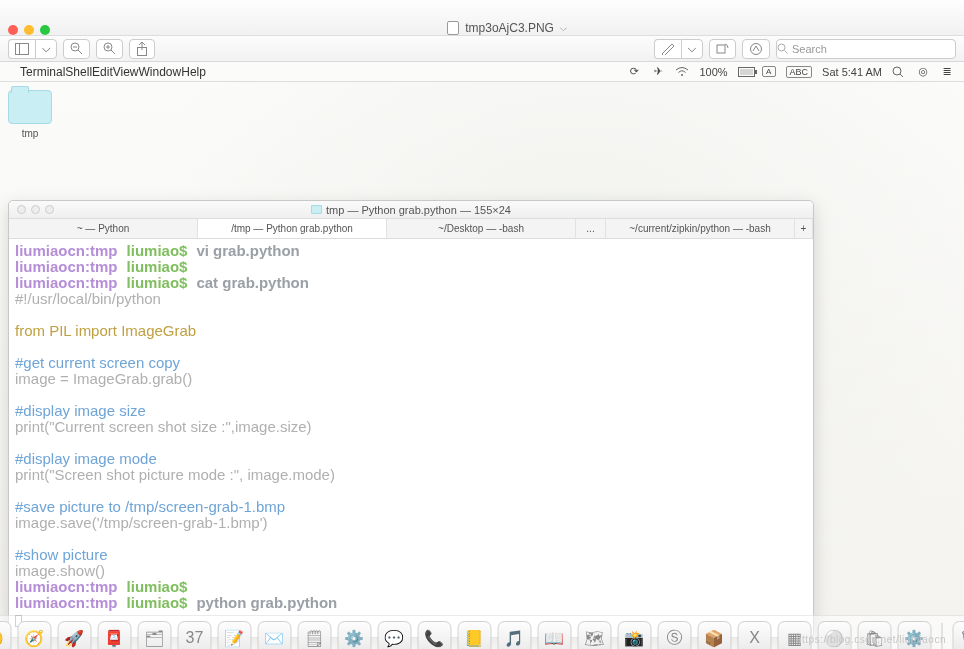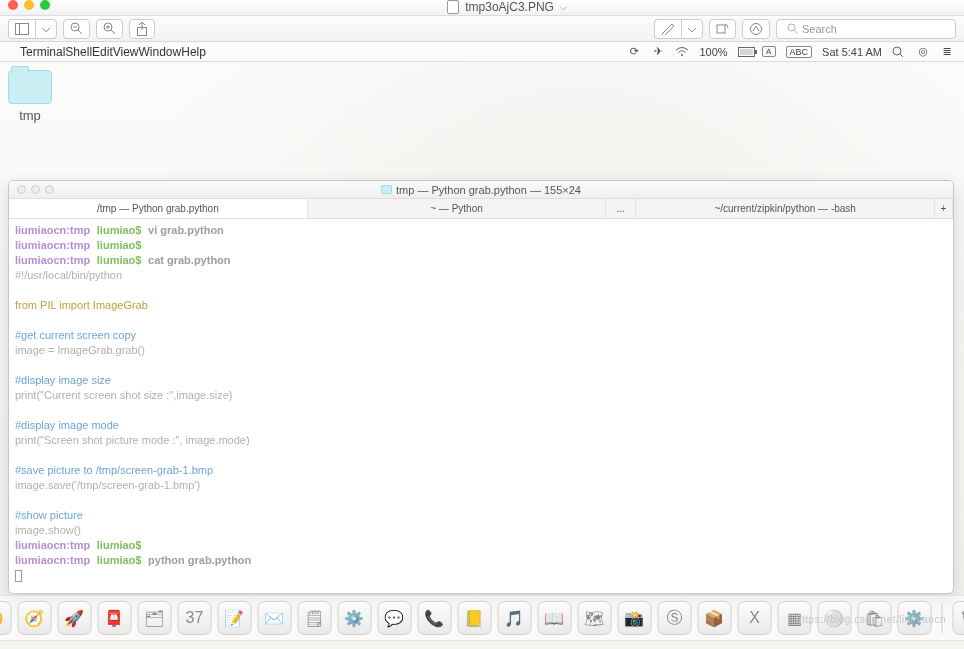--- a/index.html
+++ b/index.html
@@ -1,61 +1,61 @@
 <!DOCTYPE html>
 <html><head>
 <meta charset="utf-8">
 <style>
   * { margin: 0; padding: 0; box-sizing: border-box; font-family: -apple-system, "Helvetica Neue", Arial, sans-serif; }
   body { background: #f5f5f3; width: 964px; height: 649px; position: relative; overflow: hidden; }
 
   
-  .titlebar { height: 16px; display: flex; align-items: flex-start; padding: 0 8px; background: linear-gradient(#fefefe,#f1f1f1); border-bottom: 1px solid #ddd; }
+  .titlebar { height: 36px; display: flex; align-items: flex-end; padding: 0 8px; background: linear-gradient(#fefefe,#f1f1f1); border-bottom: 1px solid #ddd; }
   .traffic { display: flex; gap: 6px; margin-right: 8px; }
   .light { width: 10px; height: 10px; border-radius: 5px; }
   .red { background: #ff5f57; }
   .yellow { background: #febc2e; }
   .green { background: #28c840; }
   .titlebar-center { flex: 1; display: flex; justify-content: center; align-items: center; gap: 6px; font-size: 12px; color: #555; }
   .doc-icon { width: 12px; height: 14px; background: #fff; border: 1px solid #999; border-radius: 2px; position: relative; }
 
   .toolbar { height: 26px; background: linear-gradient(#fcfcfc,#f2f2f2); border-bottom: 1px solid #d8d8d8; display: flex; align-items: center; padding: 0 8px; gap: 6px; }
   .tbtn { height: 20px; min-width: 24px; padding: 0 6px; background: #fff; border: 1px solid #ccc; border-radius: 4px; display: flex; align-items: center; justify-content: center; font-size: 11px; color: #666; }
   .tbtn-grp { display: flex; }
   .tbtn-grp .tbtn:first-child { border-top-right-radius: 0; border-bottom-right-radius: 0; border-right: none }
   .tbtn-grp .tbtn:last-child  { border-top-left-radius: 0; border-bottom-left-radius: 0; }
-  .searchbox { flex: 0 0 180px; margin-left: auto; height: 20px; border: 1px solid #ccc; border-radius: 4px; background: #fff; display:flex; align-items:center; padding:0 10px; color:#999; font-size:11px; gap:4px; }
+  .searchbox { flex: 0 0 180px; margin-left: auto; height: 20px; border: 1px solid #ccc; border-radius: 4px; background: #fff; display:flex; align-items:center; padding:0 0; color:#999; font-size:11px; gap:4px; }
   .spacer { flex: 1; }
 
   
   .menubar { height: 20px; background: rgba(255,255,255,0.6); border-bottom: 1px solid #ddd; display: flex; align-items: center; padding: 0 10px; font-size: 12px; color: #333; }
   .menubar .apple { margin-right: 10px; font-size: 13px; }
   .menubar .menu-item { }
   .menubar .right { margin-left: auto; display:flex; align-items:center; gap:10px; font-size: 11px; color:#444; }
   .status-ico { width: 14px; text-align: center; }
 
   
   .desktop { position: relative; height: calc(100% - 20px - 26px - 20px); background:
       radial-gradient(circle at 60% 30%, rgba(200,210,190,0.15), transparent 60%),
       linear-gradient(#fbfbfa, #f3f2ee);
   }
-  .folder { position:absolute; top:8px; left:8px; text-align:center; font-size:13px; color:#555; }
+  .folder { position:absolute; top:8px; left:8px; text-align:center; font-size:10px; color:#555; }
   .folder-glyph { width:44px; height:34px; background:#c9eef3; border:1px solid #a7dbe3; border-radius:4px; margin-bottom:4px; position:relative; }
   .folder-glyph::before { content:''; position:absolute; top:-5px; left:2px; width:16px; height:6px; background:#c9eef3; border:1px solid #a7dbe3; border-bottom:none; border-radius:2px 2px 0 0; }
 
   
-  .termwin { position:absolute; left:8px; top:118px; width:946px; background:#fff; border:1px solid #c8c8c8; border-radius:5px; box-shadow: 0 6px 18px rgba(0,0,0,0.15); }
+  .termwin { position:absolute; left:8px; top:118px; width:806px; background:#fff; border:1px solid #c8c8c8; border-radius:5px; box-shadow: 0 6px 18px rgba(0,0,0,0.15); }
   .term-titlebar { height:18px; display:flex; align-items:center; justify-content:center; background:linear-gradient(#fafafa,#efefef); border-bottom:1px solid #ddd; border-radius:5px 5px 0 0; font-size:11px; color:#555; position:relative; }
   .term-traffic { position:absolute; left:8px; top:4px; display:flex; gap:5px; }
   .term-traffic .light { width:9px; height:9px; background:#eee; border:1px solid #ccc; }
   .term-tabs { display:flex; height:20px; border-bottom:1px solid #ddd; font-size:10px; color:#555; }
   .term-tab { flex:1; display:flex; align-items:center; justify-content:center; border-right:1px solid #e2e2e2; background:#f4f4f4; position:relative; }
   .term-tab.active { background:#fff; }
   .term-tab.add { flex:0 0 18px; }
-  .term-body { padding:4px 6px 10px; font-family: Menlo, Monaco, monospace; font-size:11px; line-height:15px; white-space:pre; color:#555; min-height:300px; }
+  .term-body { padding:4px 6px 10px; font-family: Menlo, Monaco, monospace; font-size:15px; line-height:15px; white-space:pre; color:#555; min-height:300px; }
   .prompt-host { color:#b58ed6; font-weight:bold; }
   .prompt-user { color:#7fbf5f; font-weight:bold; }
   .prompt-cmd  { color:#9aa0a6; font-weight:bold; }
   .grey { color:#b0b0b0; }
   .blue { color:#6fa4d6; }
   .yellowish { color:#c0a040; }
   .cursor { display:inline-block; width:7px; height:12px; border:1px solid #999; vertical-align:text-bottom; }
 
   
   .dock { position:absolute; bottom:4px; left:50%; transform:translateX(-50%); height:46px; background:rgba(255,255,255,0.55); border:1px solid rgba(0,0,0,0.08); border-radius:8px; display:flex; align-items:center; padding:0 8px; gap:6px; }
@@ -200,25 +200,28 @@
         <div class="light"></div>
         <div class="light"></div>
       </div>
       <span style="display:inline-flex;align-items:center;gap:4px;">
         <span style="width:11px;height:9px;background:#c9eef3;border:1px solid #a7dbe3;border-radius:1px;display:inline-block;"></span>
         <span>tmp — Python grab.python — 155×24</span>
       </span>
     </div>
 
     <div class="term-tabs">
+      <div class="term-tab">
+          <span>~ — Python</span>
+        </div>
       <div class="term-tab active">
           <span>/tmp — Python grab.python</span>
         </div>
       <div class="term-tab">
-          <span>~ — Python</span>
+          <span>~/Desktop — -bash</span>
         </div>
       <div class="term-tab" style="flex:0 0 30px;">
           <span>...</span>
         </div>
       <div class="term-tab">
           <span>~/current/zipkin/python — -bash</span>
         </div>
       <div class="term-tab add">+</div>
     </div>
 

